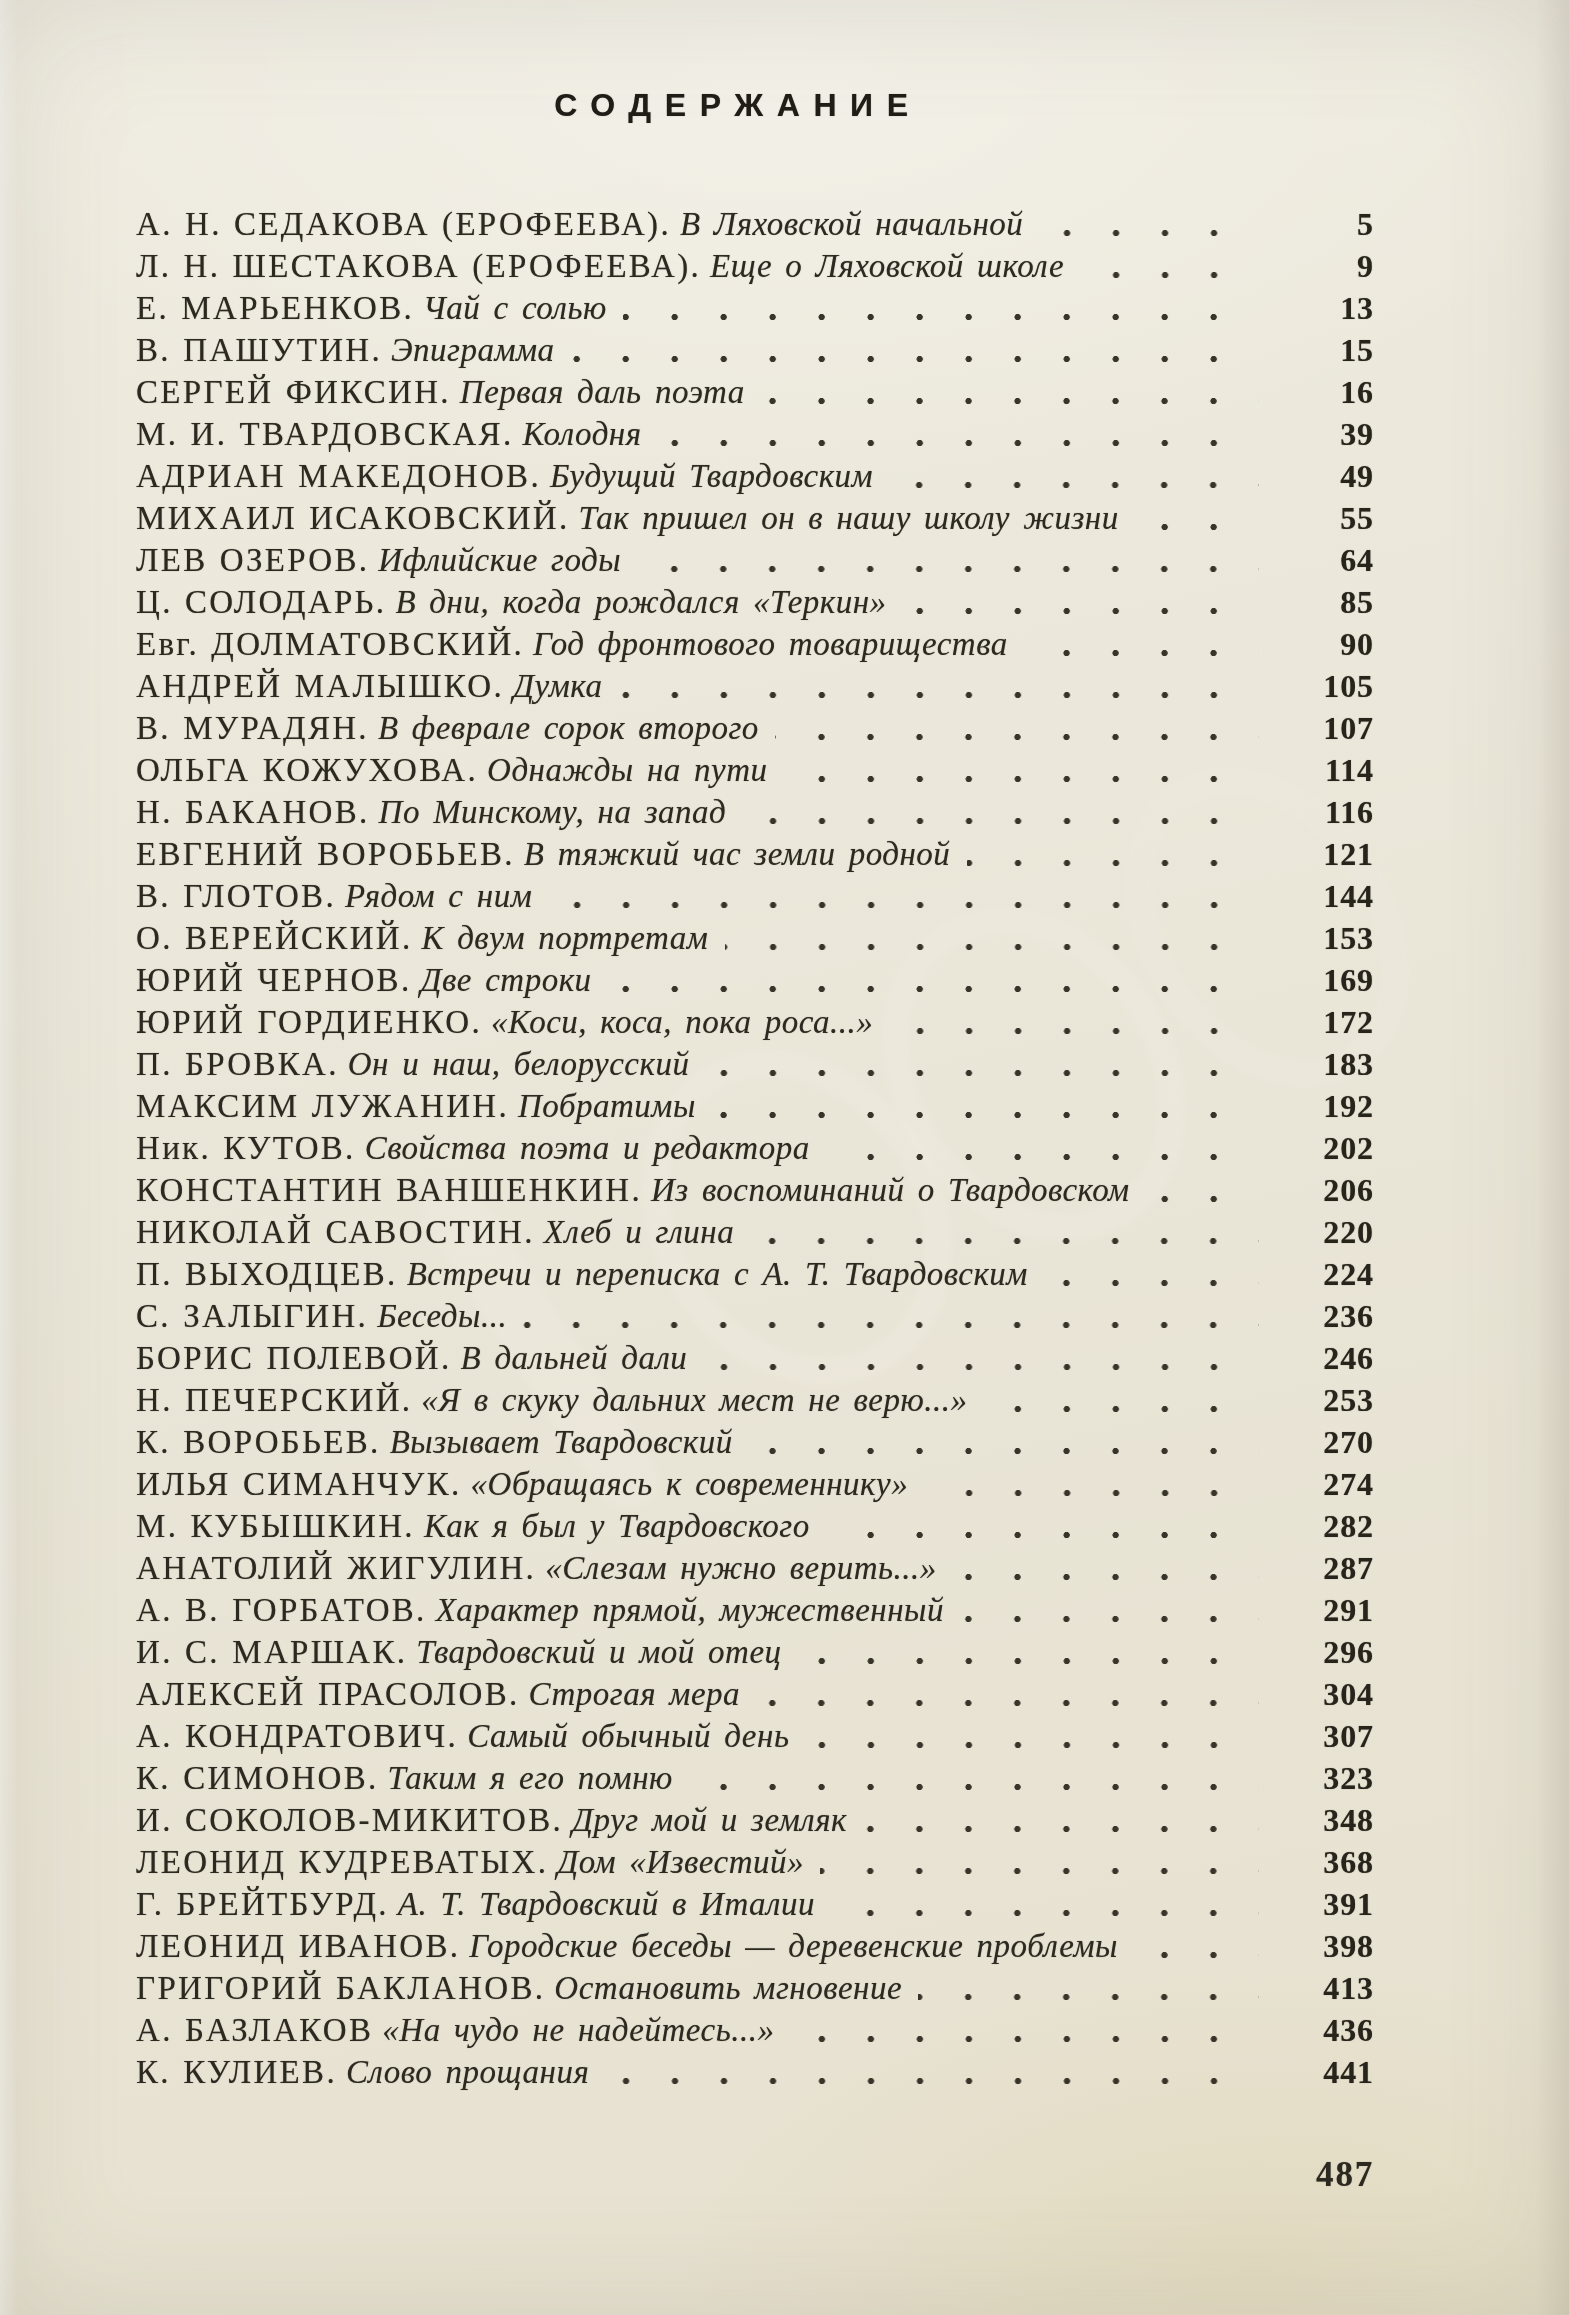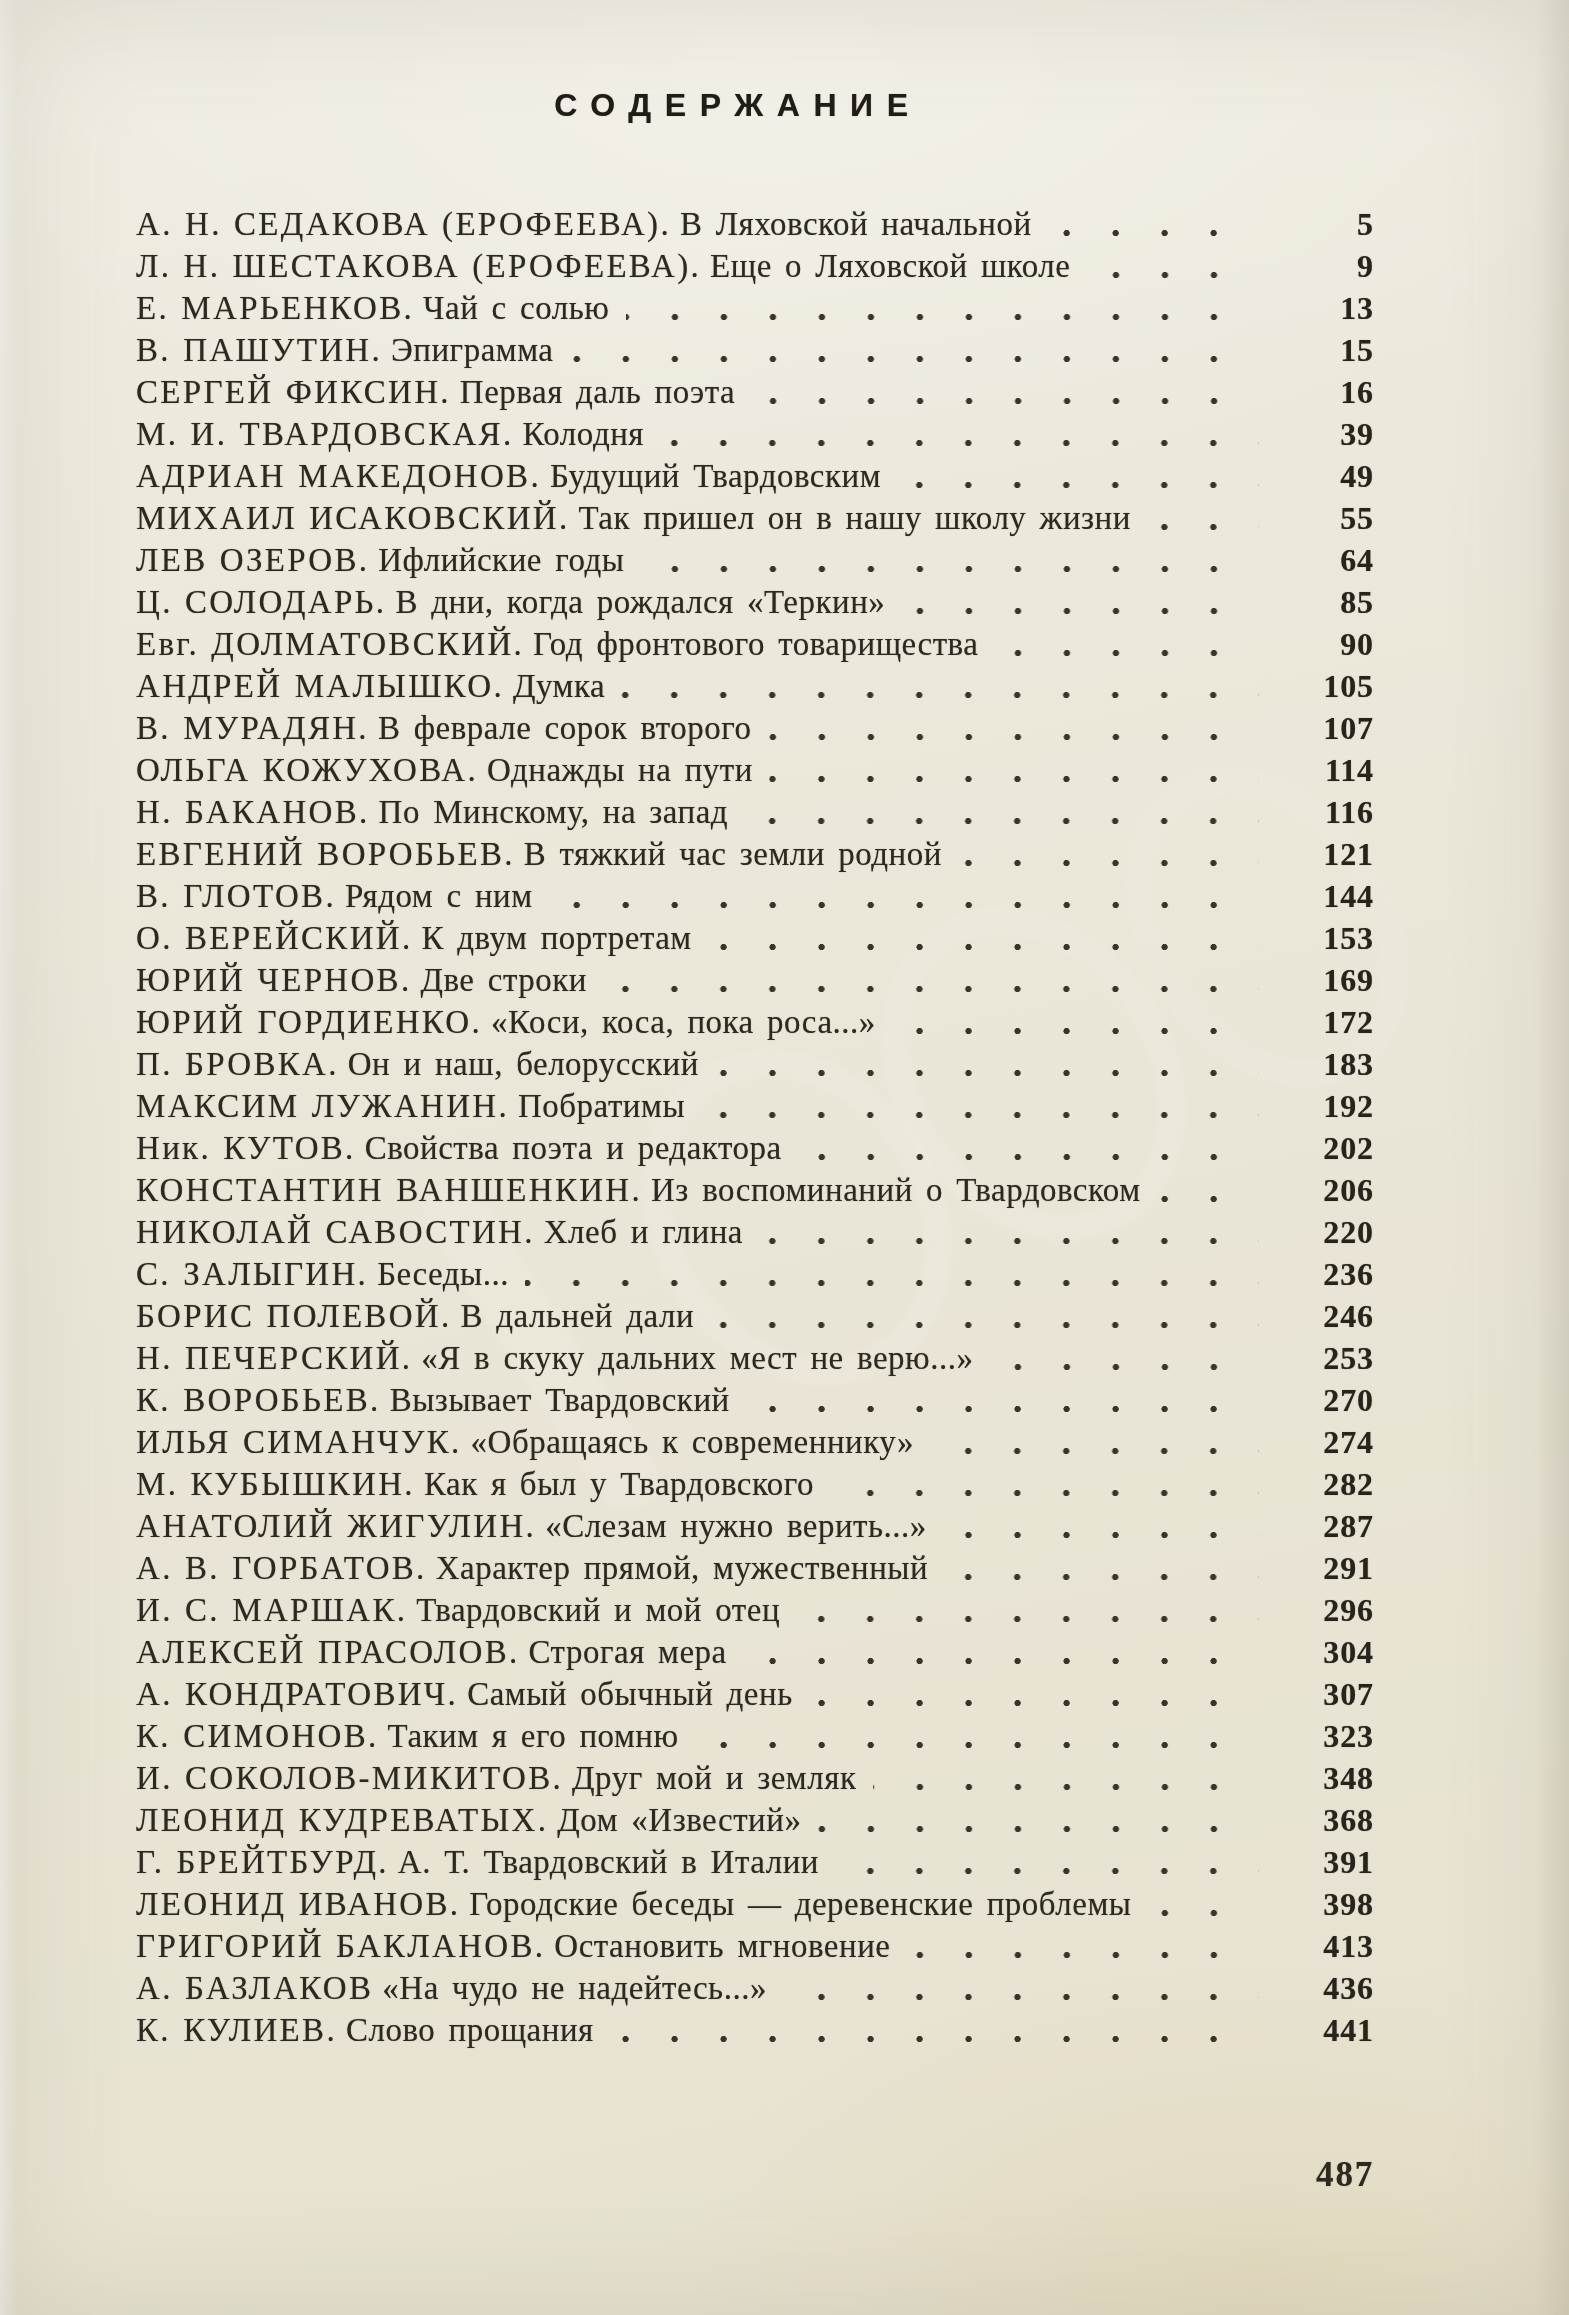--- a/index.html
+++ b/index.html
@@ -82,20 +82,21 @@
     overflow: hidden;
   }
   .author {
     letter-spacing: 2.3px;
     word-spacing: 1.8px;
   }
   .work {
     margin-left: 9px;
     letter-spacing: 0.5px;
     word-spacing: 4.5px;
+    font-style: italic;
   }
   .leader {
     flex: 1 1 0;
     min-width: 0;
     height: 8.1px;
     align-self: flex-end;
     margin: 0 52px 8.1px 16.3px;
     background-image: radial-gradient(circle at 3.6px 4.1px, #39342a 2.8px, rgba(57,52,42,0) 3.5px);
     background-size: 49px 8.1px;
     background-repeat: repeat-x;
@@ -257,20 +258,25 @@
         <span class="txt"><span class="author">КОНСТАНТИН ВАНШЕНКИН.</span><span class="work">Из воспоминаний о Твардовском</span></span>
         <span class="leader"></span>
         <span class="num">206</span>
       </div>
       <div class="row">
         <span class="txt"><span class="author">НИКОЛАЙ САВОСТИН.</span><span class="work">Хлеб и глина</span></span>
         <span class="leader"></span>
         <span class="num">220</span>
       </div>
       <div class="row">
+        <span class="txt"><span class="author">П. ВЫХОДЦЕВ.</span><span class="work">Встречи и переписка с А. Т. Твардовским</span></span>
+        <span class="leader"></span>
+        <span class="num">224</span>
+      </div>
+      <div class="row">
         <span class="txt"><span class="author">С. ЗАЛЫГИН.</span><span class="work">Беседы...</span></span>
         <span class="leader"></span>
         <span class="num">236</span>
       </div>
       <div class="row">
         <span class="txt"><span class="author">БОРИС ПОЛЕВОЙ.</span><span class="work">В дальней дали</span></span>
         <span class="leader"></span>
         <span class="num">246</span>
       </div>
       <div class="row">

